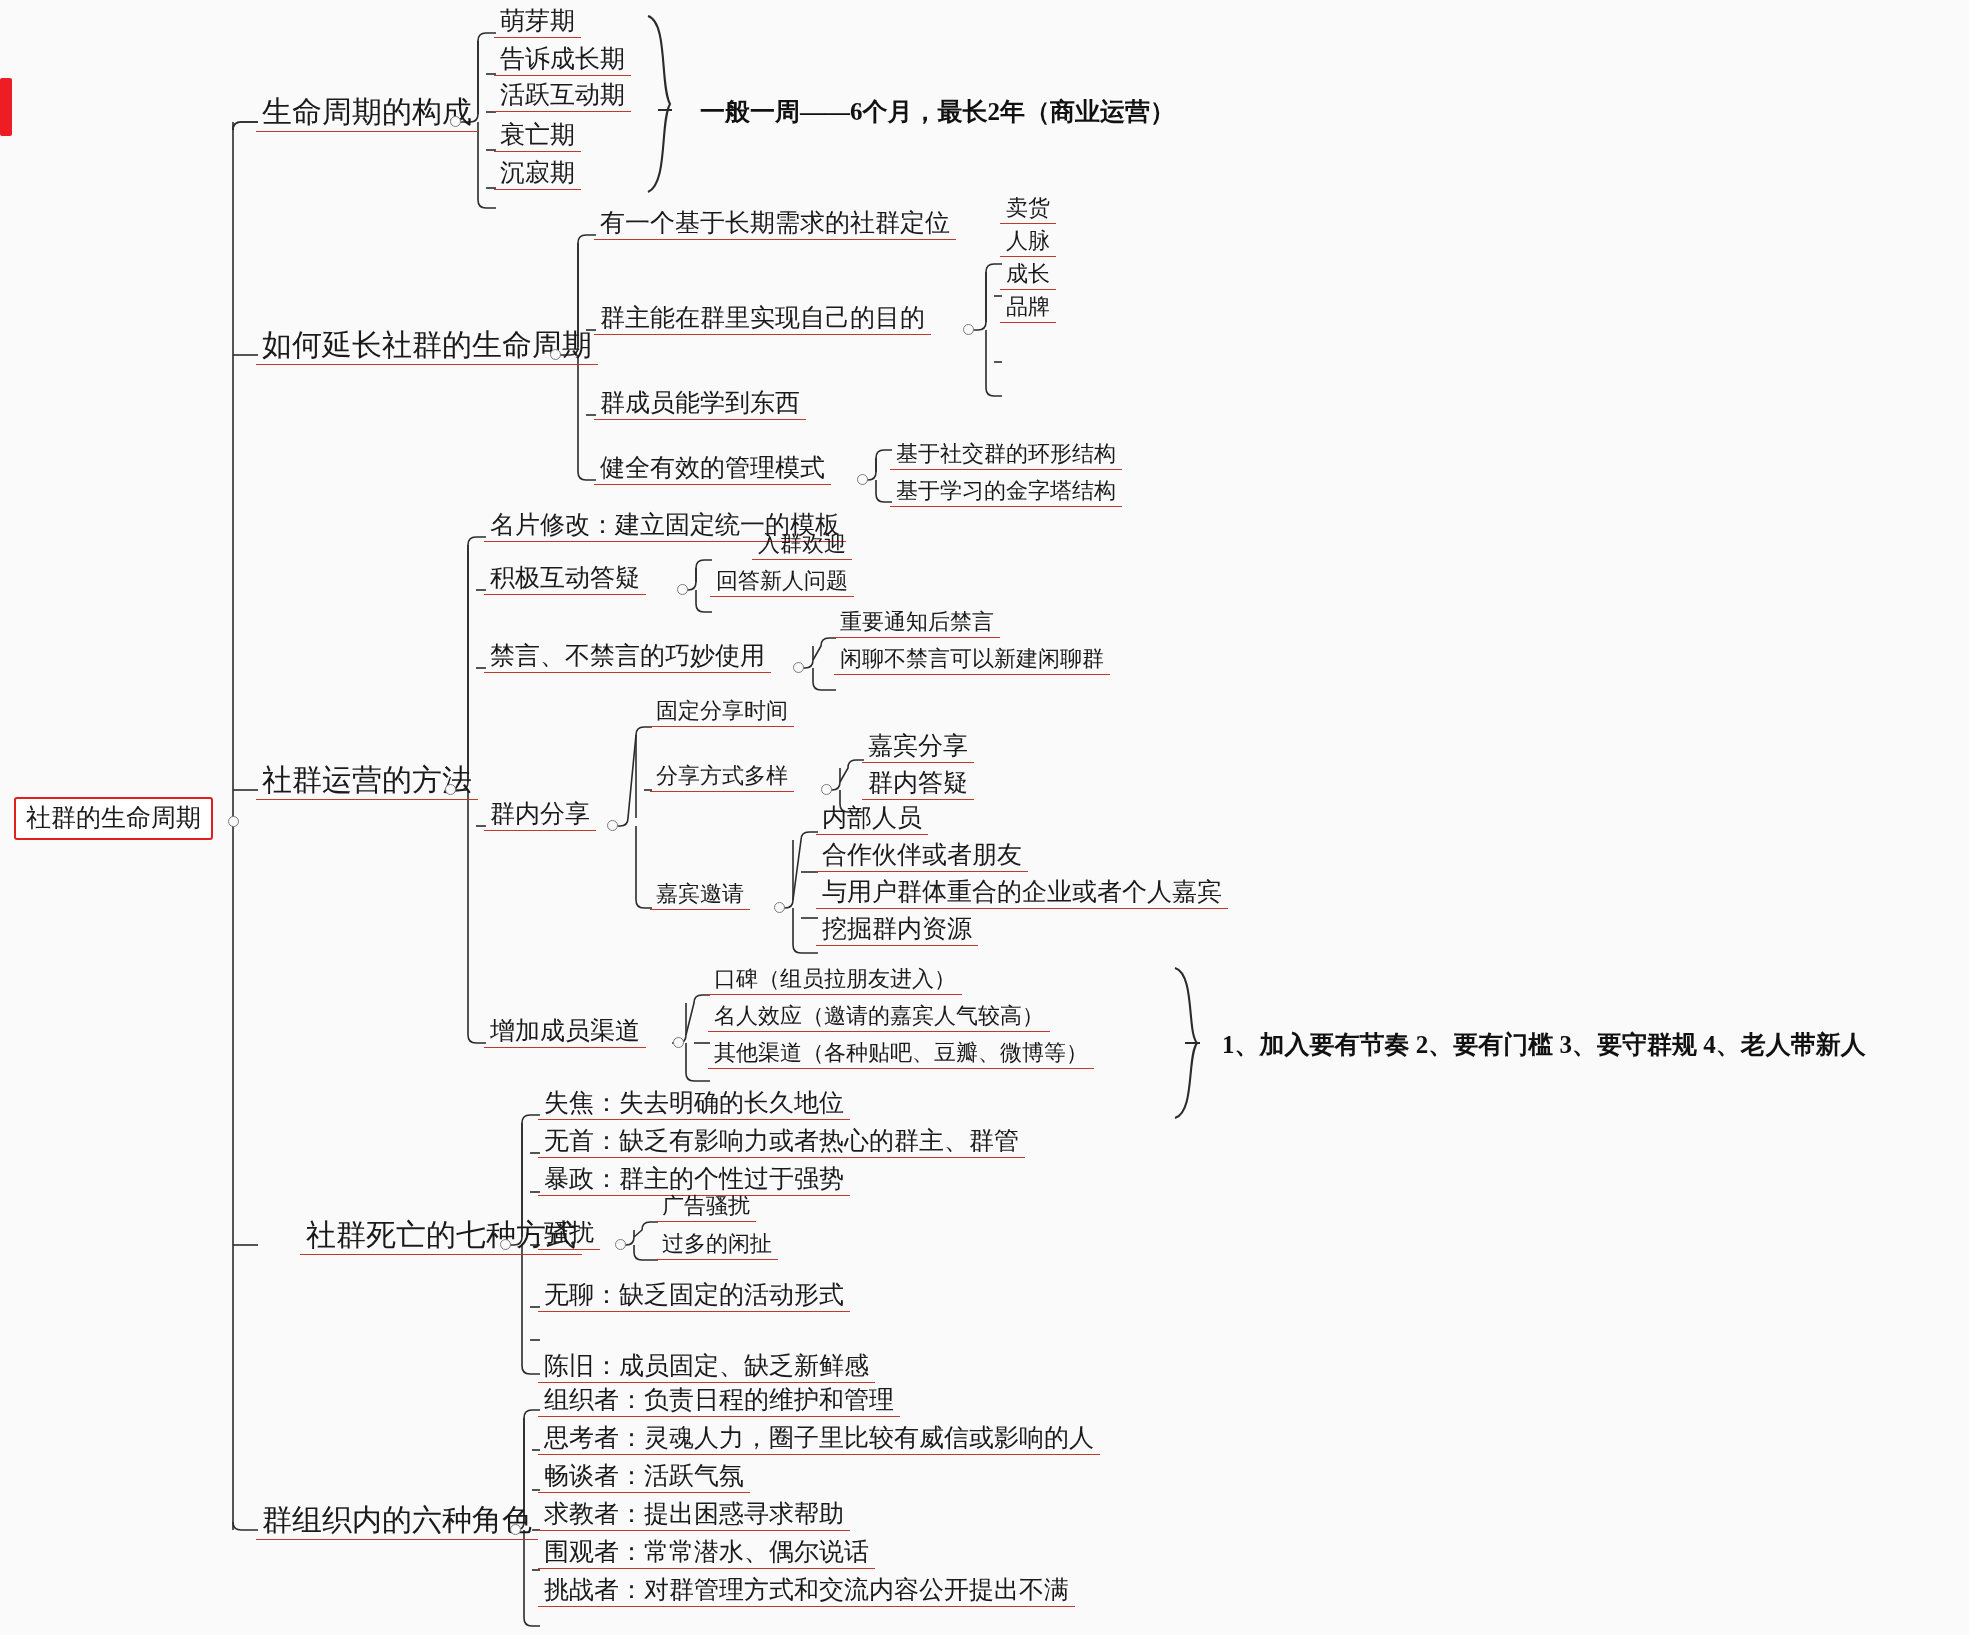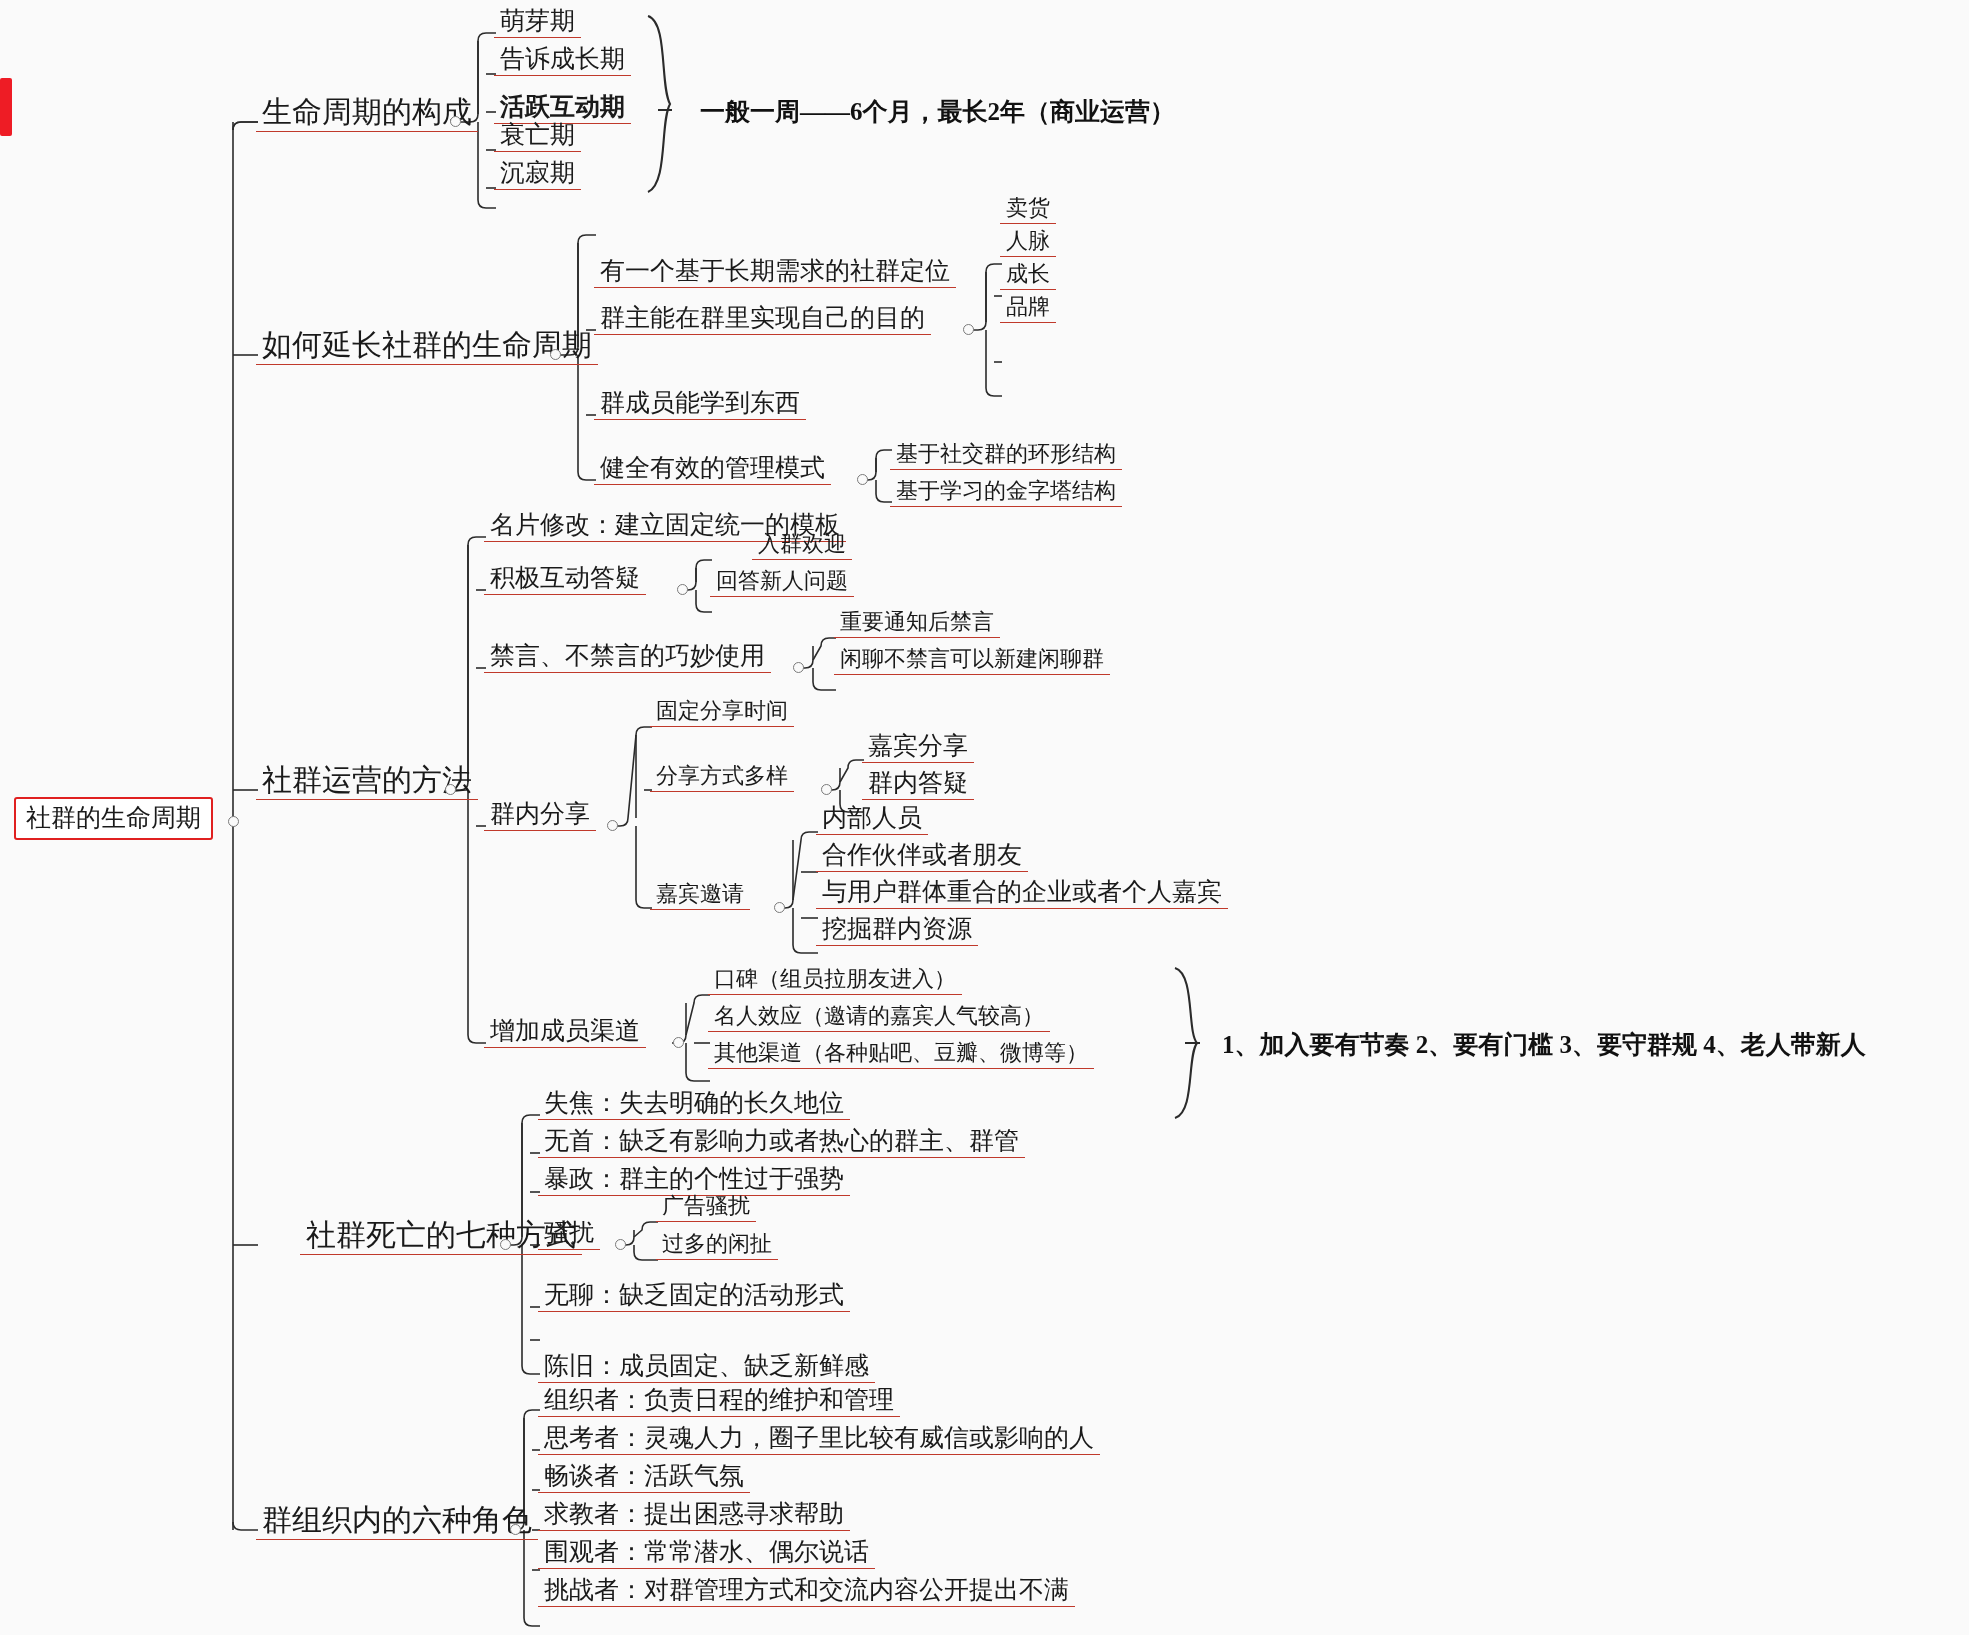--- a/index.html
+++ b/index.html
@@ -191,40 +191,40 @@
     <span>生命周期的构成</span>
   </div>
   <div class="handle" style="left:450px;top:116px;"></div>
 
   <div class="node lvl2" style="left:494px;top:6px;">
     <span>萌芽期</span>
   </div>
   <div class="node lvl2" style="left:494px;top:44px;">
     <span>告诉成长期</span>
   </div>
-  <div class="node lvl2" style="left:494px;top:92px;font-weight:bold;">
+  <div class="node lvl2" style="left:494px;top:80px;">
     <span>活跃互动期</span>
   </div>
   <div class="node lvl2" style="left:494px;top:120px;">
     <span>衰亡期</span>
   </div>
   <div class="node lvl2" style="left:494px;top:158px;">
     <span>沉寂期</span>
   </div>
 
   <div class="annot" style="left:700px;top:95px;">
     <span>一般一周——6个月，最长2年（商业运营）</span>
   </div>
 
   <div class="node lvl1" style="left:256px;top:328px;">
     <span>如何延长社群的生命周期</span>
   </div>
   <div class="handle" style="left:550px;top:349px;"></div>
 
-  <div class="node lvl2" style="left:594px;top:208px;margin-top:48px;">
+  <div class="node lvl2" style="left:594px;top:208px;">
     <span>有一个基于长期需求的社群定位</span>
   </div>
 
   <div class="node lvl2" style="left:594px;top:303px;">
     <span>群主能在群里实现自己的目的</span>
   </div>
   <div class="handle" style="left:963px;top:324px;"></div>
 
   <div class="node lvl3" style="left:1000px;top:195px;">
     <span>卖货</span>

